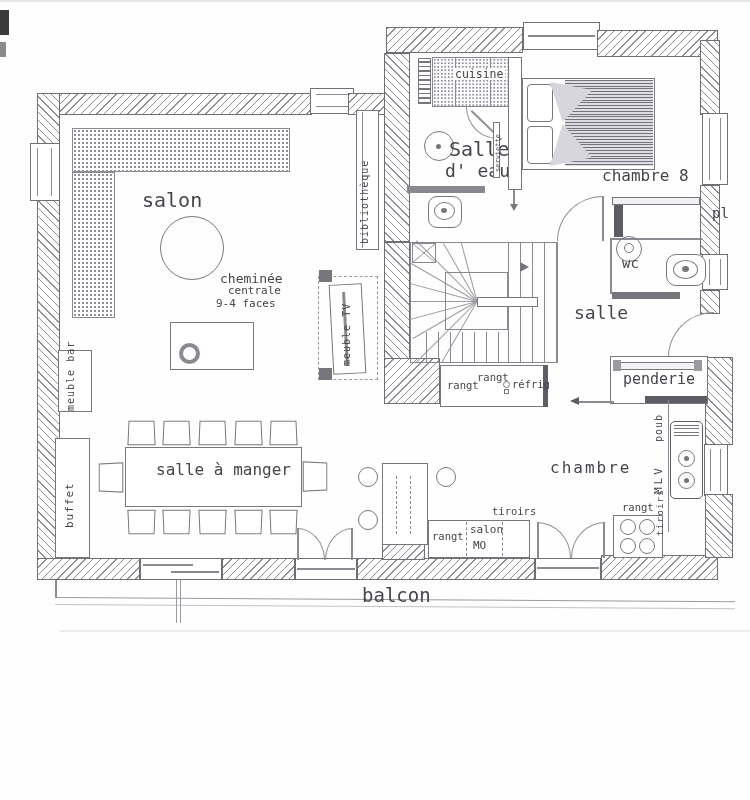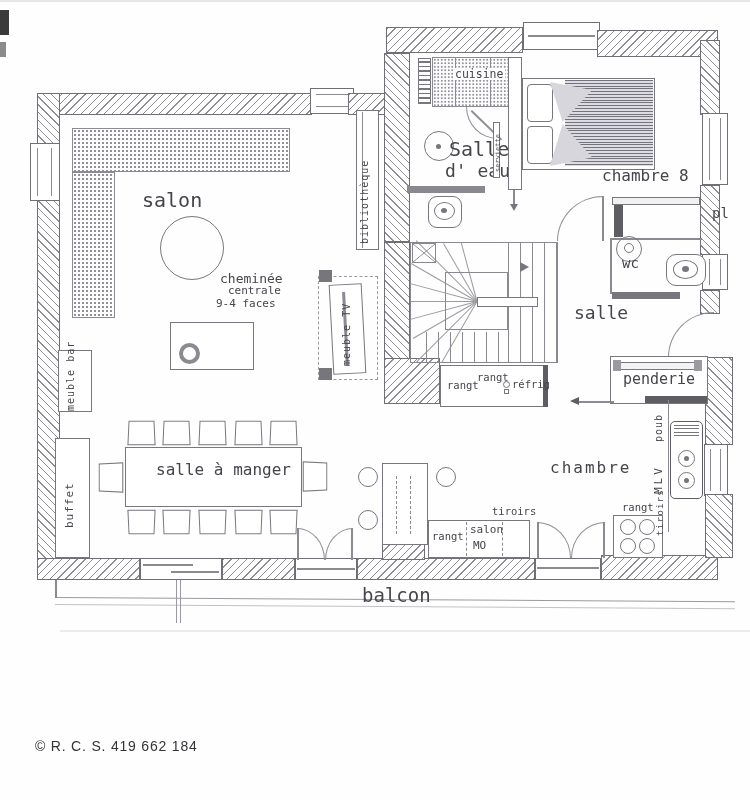--- a/index.html
+++ b/index.html
@@ -253,15 +253,14 @@
   <div class="abs lbl vlbl" style="left:654px;top:402px;height:40px;font-size:10px;">poub</div>
   <div class="abs lbl vlbl" style="left:653px;top:446px;height:48px;font-size:11px;letter-spacing:3px;">MLV</div>
   <div class="abs lbl vlbl" style="left:655px;top:492px;height:44px;font-size:9.5px;">tiroirs</div>
 
   <div class="abs" style="left:55px;top:597px;width:680px;height:8px;border-top:1.5px solid #9a9aa0;border-bottom:1px solid #c2c2c6;transform:rotate(0.35deg);transform-origin:0 50%;"></div>
   <div class="abs line" style="left:55px;top:580px;width:1.5px;height:18px;"></div>
   <div class="abs" style="left:176px;top:580px;width:5px;height:43px;border-left:1px solid #9a9aa0;border-right:1px solid #9a9aa0;"></div>
   <div class="abs lbl" style="left:362px;top:586px;font-size:19px;">balcon</div>
   <div class="abs" style="left:60px;top:630px;width:690px;height:2px;background:#ececec;"></div>
 
-  <div class="abs footer" style="left:35px;top:738px;font-size:14px;letter-spacing:0.8px;">© R. C. S. 419 662 184</div>
 
 </div>
 
 </body></html>

